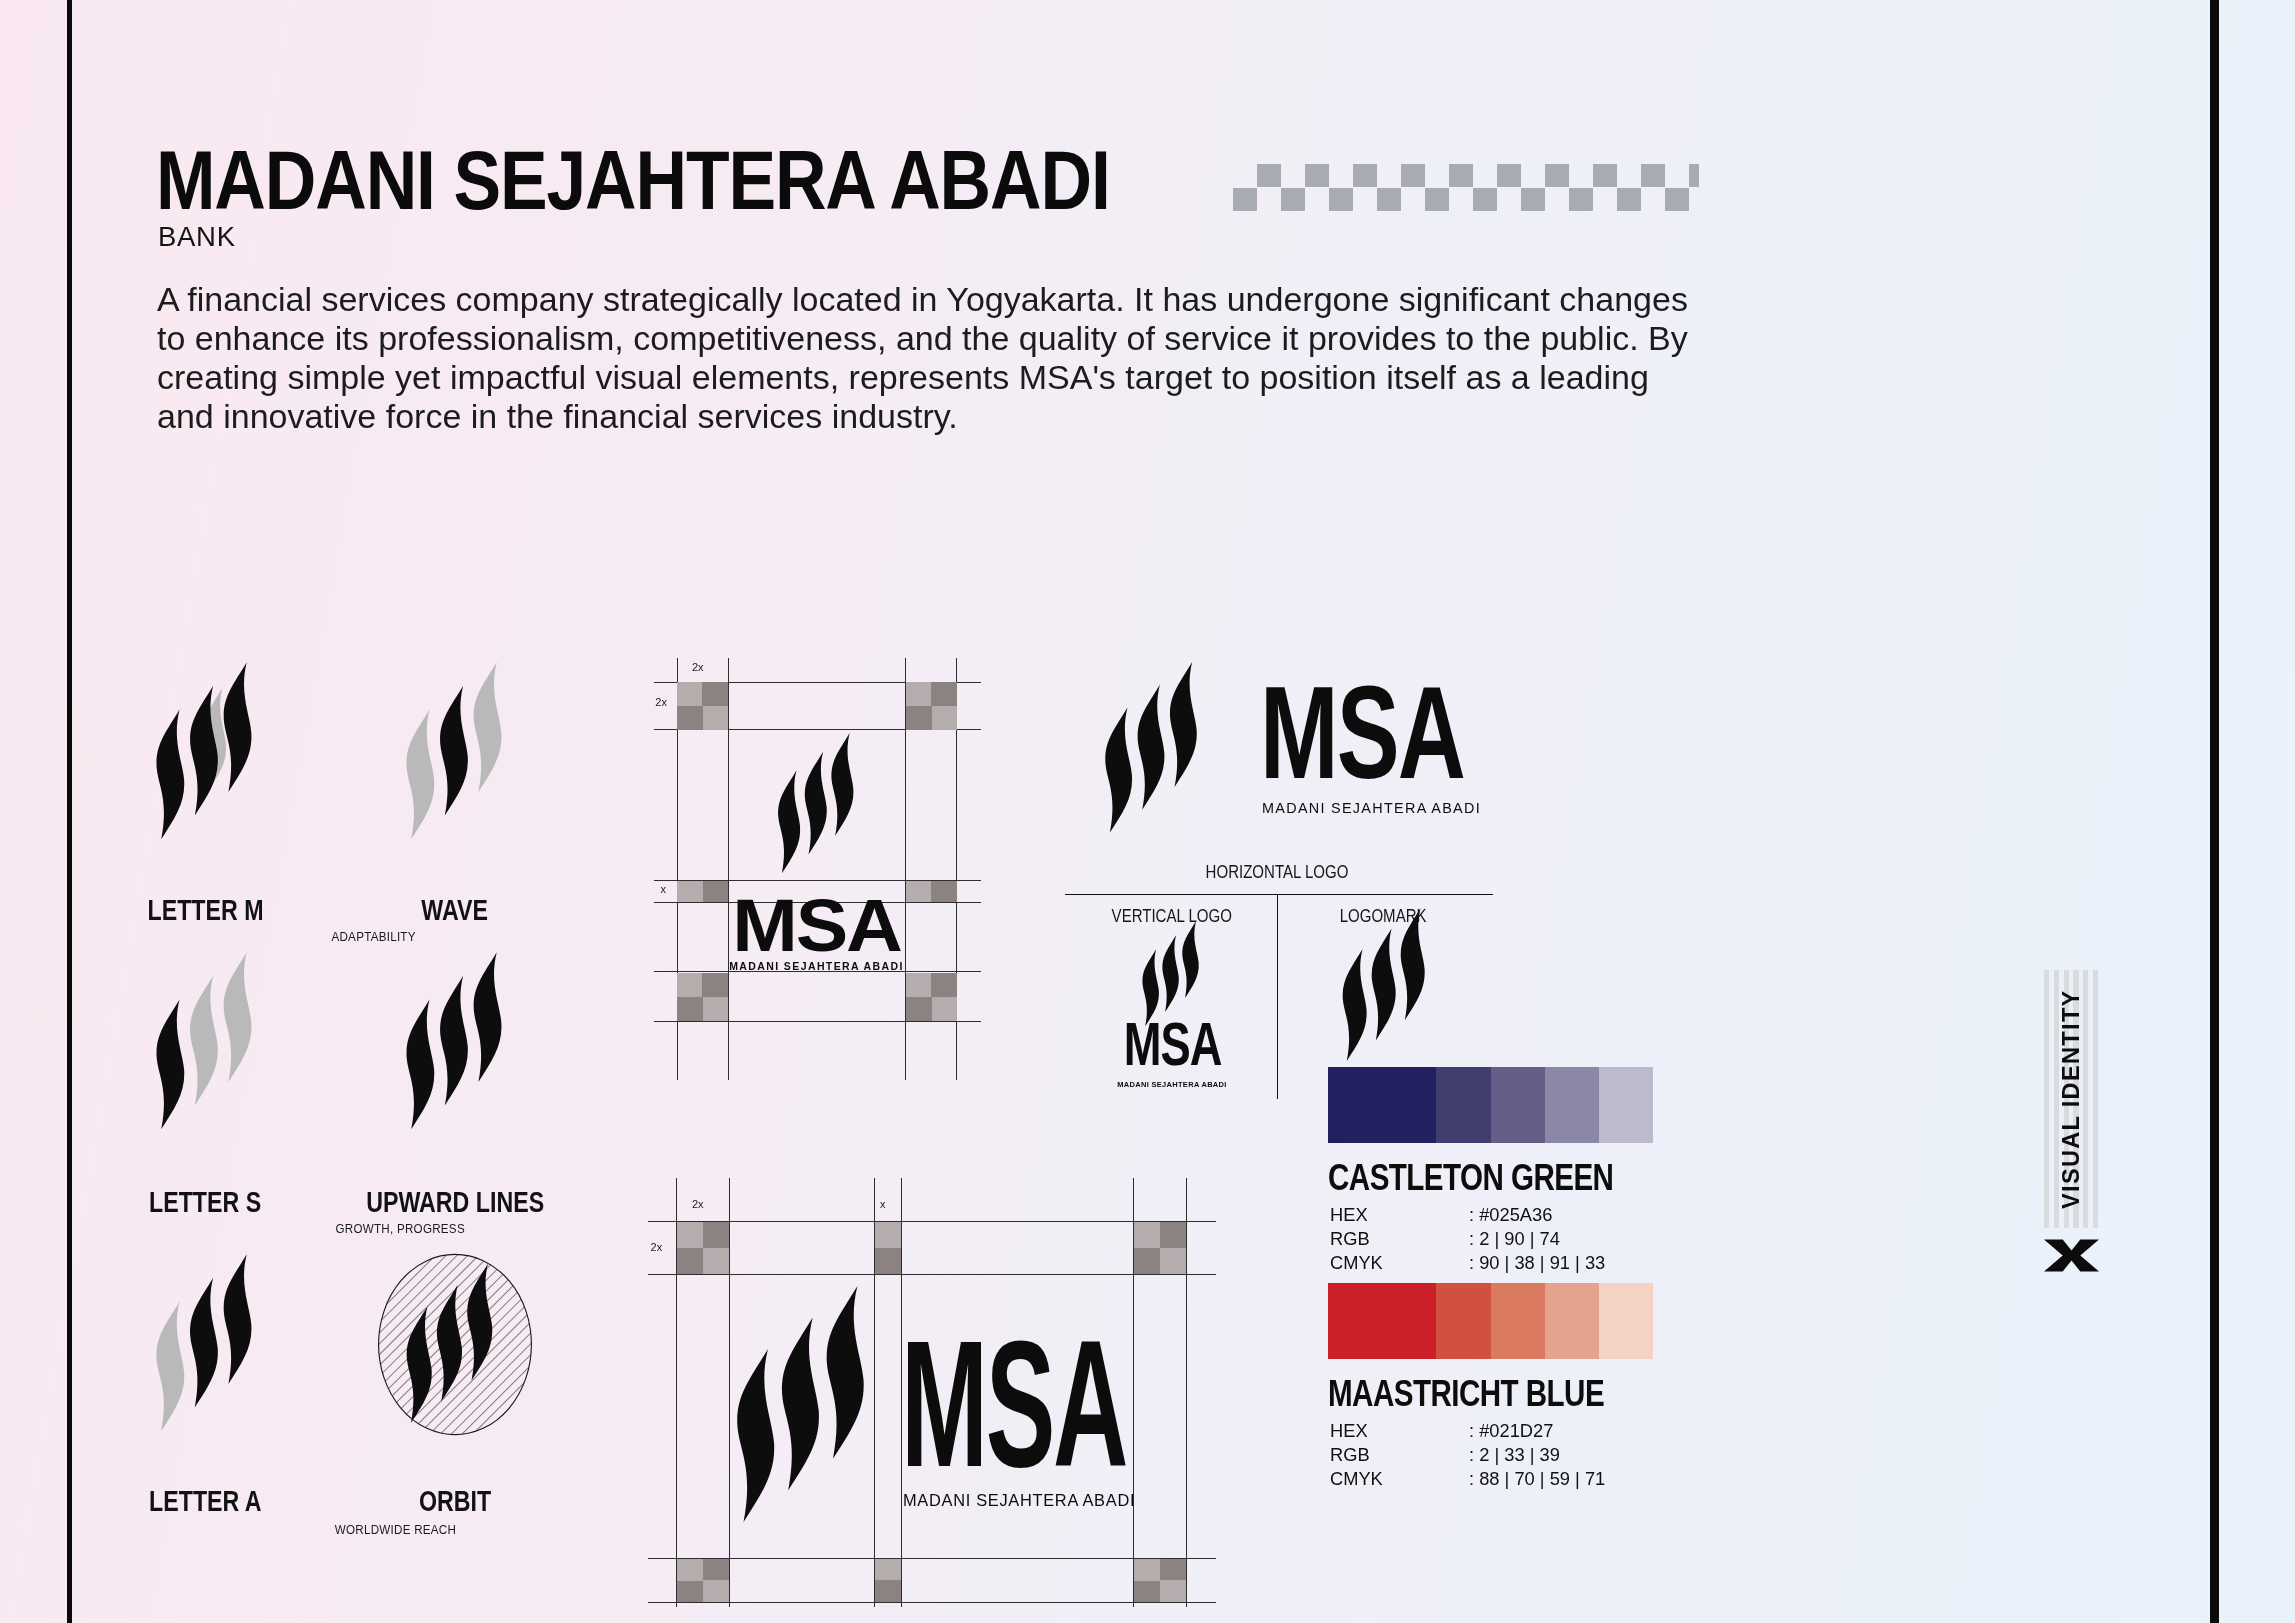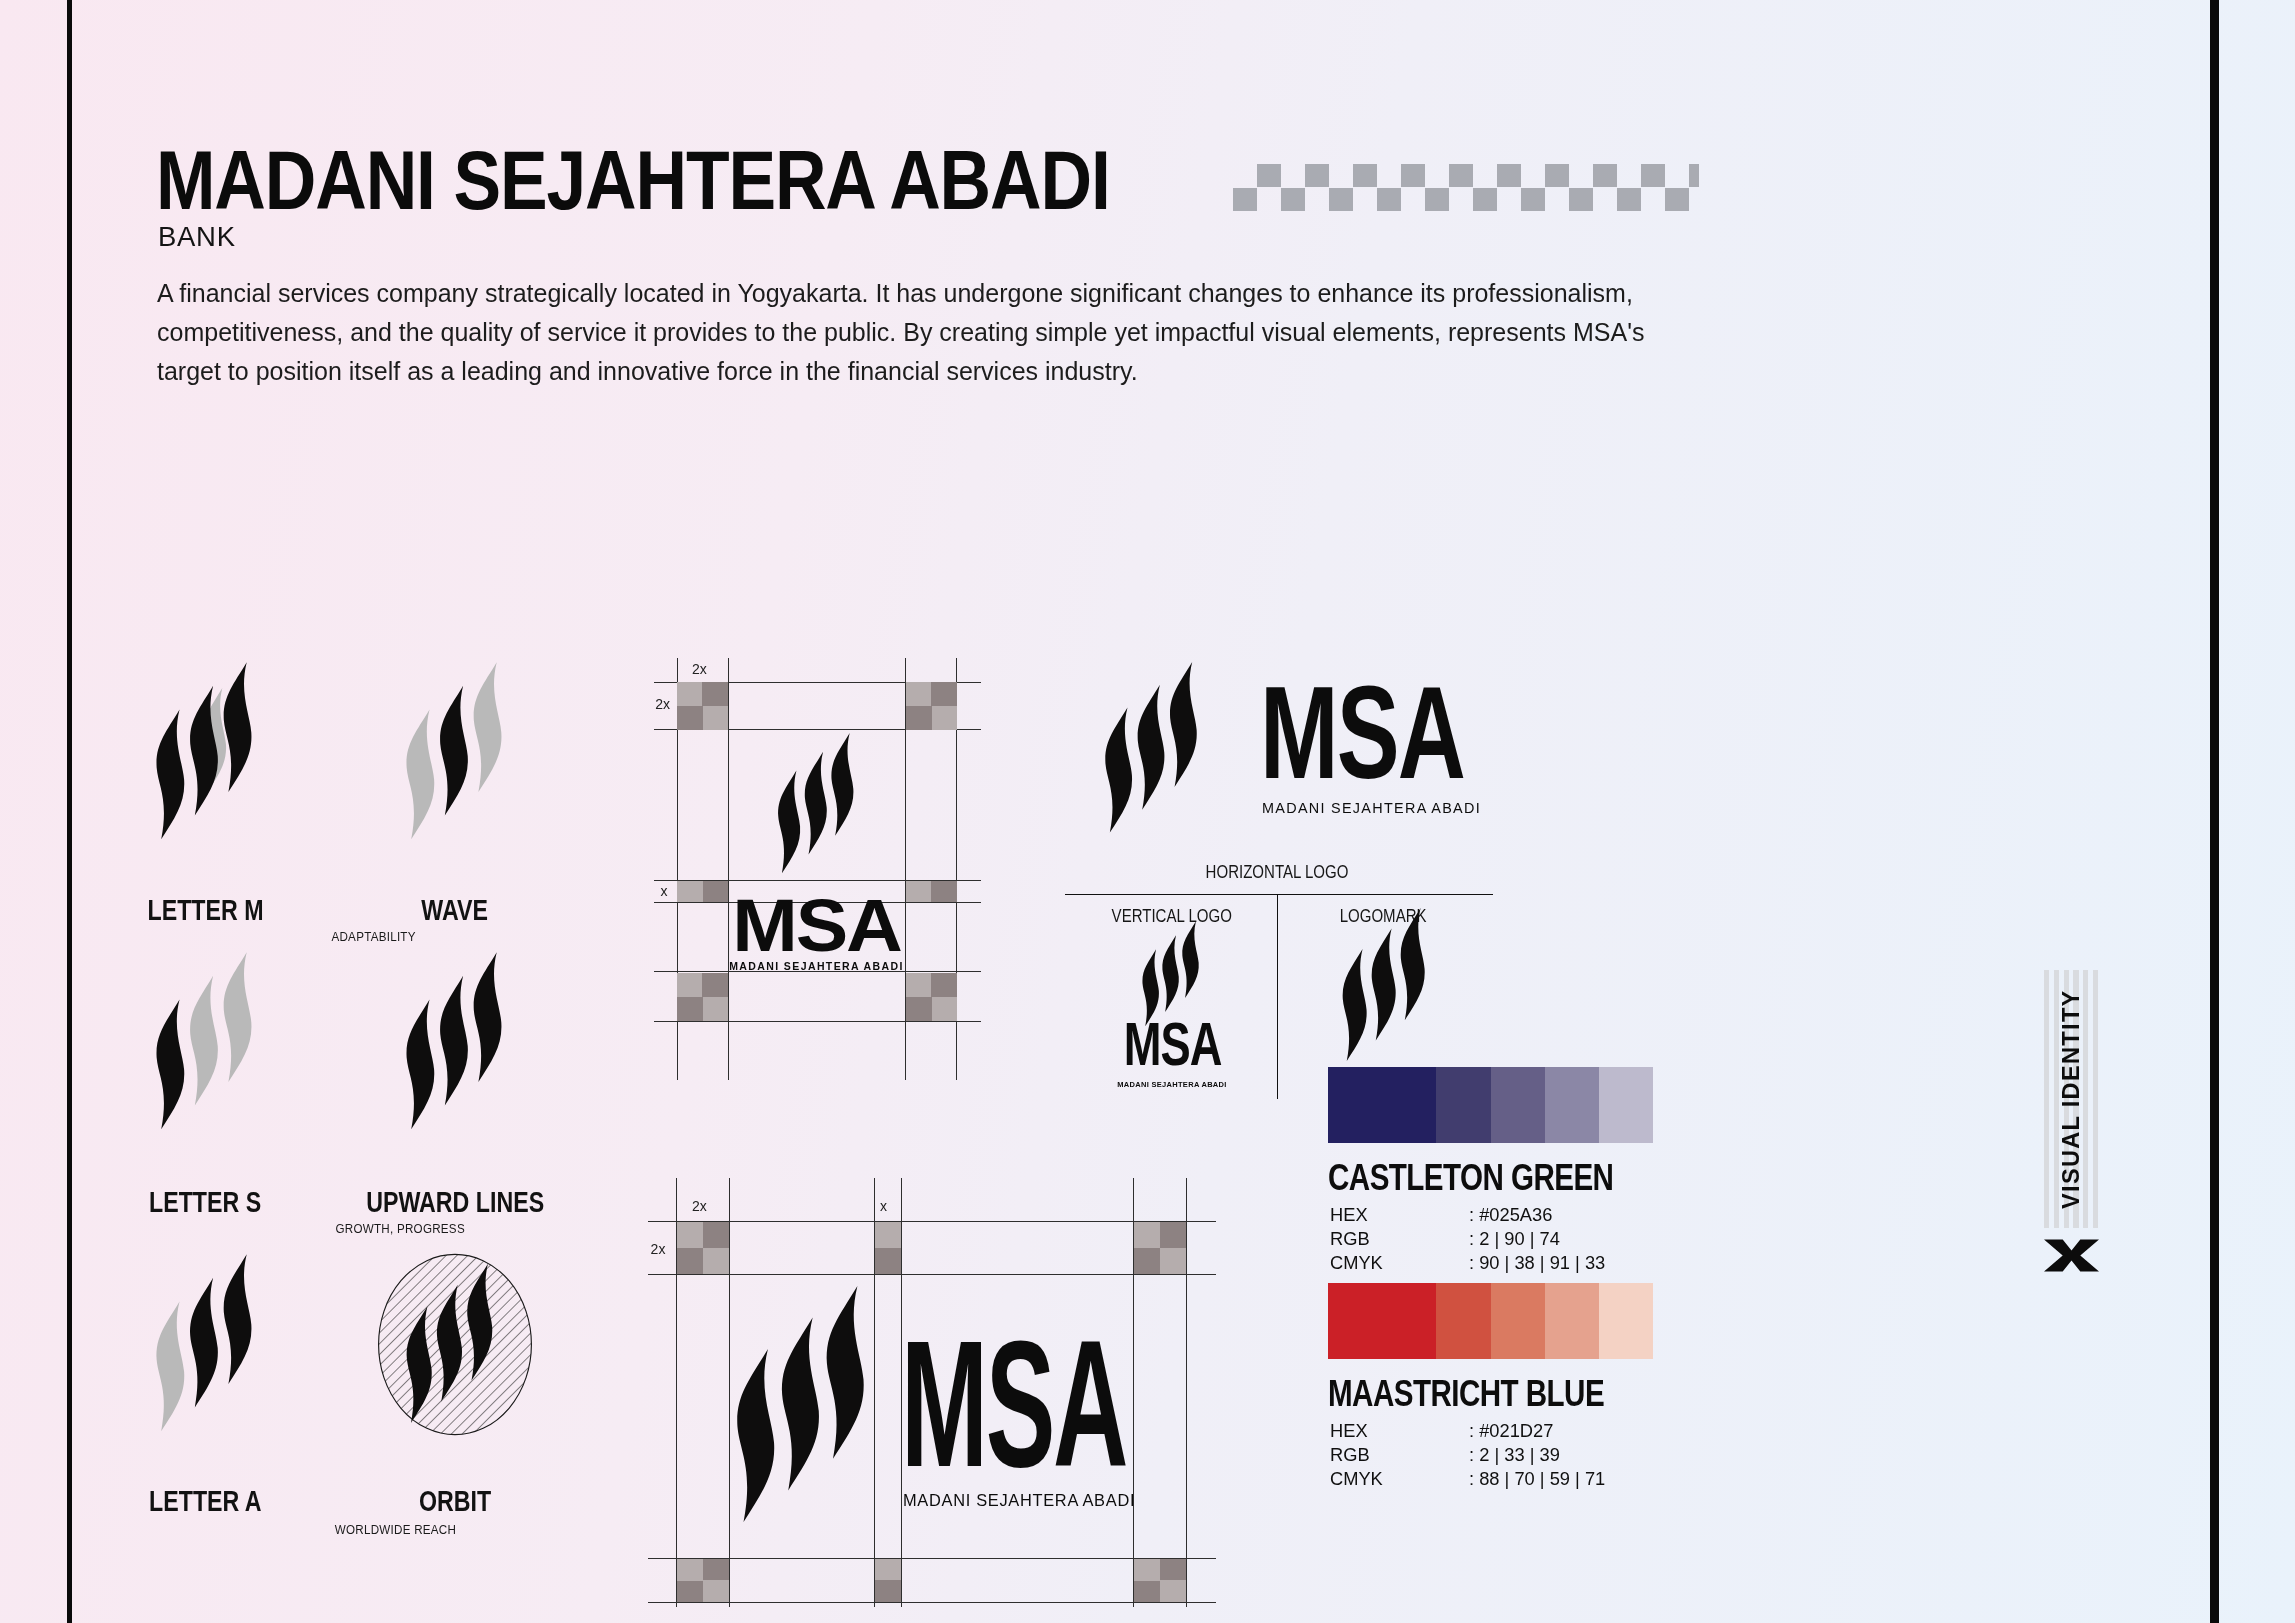--- a/index.html
+++ b/index.html
@@ -12,21 +12,21 @@
   .rule{position:absolute;top:0;height:1623px;background:#0a0a0a;}
   #rule-left{left:67px;width:5.2px;}
   #rule-right{left:2210px;width:8.5px;}
 
   
   #title{position:absolute;left:156px;top:139px;font-size:83px;font-weight:800;letter-spacing:-1.3px;line-height:1;white-space:nowrap;transform:scaleX(.86);transform-origin:left center;color:#0b0b0b;}
   #subtitle{position:absolute;left:158px;top:221px;font-size:27.5px;font-weight:400;letter-spacing:0.7px;color:#141414;}
   #checker-deco{position:absolute;left:1233px;top:164px;width:466px;height:47px;
     background:repeating-conic-gradient(#a9abb2 0 25%, transparent 0 50%);
     background-size:48px 47px;}
-  #intro{position:absolute;left:157px;top:274px;width:1534px;font-size:25px;line-height:39px;font-weight:400;color:#1c1c1c;}
+  #intro{position:absolute;left:157px;top:280px;width:1534px;font-size:34px;line-height:39px;font-weight:400;color:#1c1c1c;}
 
   
   .mark{position:absolute;display:block;}
   .lk{fill:#0e0d0d;}
   .accent{fill:#b9b9b9;}
   .v-wave .l1,.v-wave .l3{fill:#b9b9b9;}
   .v-letter-s .l2,.v-letter-s .l3{fill:#b9b9b9;}
   .v-letter-a .l1{fill:#b9b9b9;}
 
   
@@ -34,21 +34,21 @@
   .c-title span{display:inline-block;transform:scaleX(.8);}
   .c-sub{position:absolute;width:262px;text-align:left;font-size:13.7px;font-weight:400;letter-spacing:0.3px;color:#1a1a1a;}
   .c-sub span{display:inline-block;transform:scaleX(.85);}
 
   
   .grid{position:absolute;}
   .gl{position:absolute;background:#2e2e2e;}
   .chk2{position:absolute;background:repeating-conic-gradient(#8d8282 0 25%, #b5adad 0 50%);}
   .chkh{position:absolute;background:linear-gradient(90deg,#b5adad 0 50%,#8d8282 50% 100%);}
   .chkv{position:absolute;background:linear-gradient(#b5adad 0 50%,#8d8282 50% 100%);}
-  .glabel{position:absolute;font-size:14px;color:#222;}
+  .glabel{position:absolute;font-size:11px;color:#222;}
 
   .msa{font-weight:700;line-height:1;white-space:nowrap;color:#0c0c0c;}
   .tagline{white-space:nowrap;color:#0c0c0c;}
 
   
   #vg-msa{position:absolute;left:74px;top:230px;width:177px;text-align:center;font-size:75px;letter-spacing:-2px;transform:scaleX(1.05);}
   #vg-tag{position:absolute;left:71px;top:302px;width:183px;text-align:center;font-size:10.5px;letter-spacing:1.4px;font-weight:700;}
 
   
   #hg-msa{position:absolute;left:253px;top:136px;font-size:180px;letter-spacing:-3.9px;transform:scaleX(.58);transform-origin:left top;}

